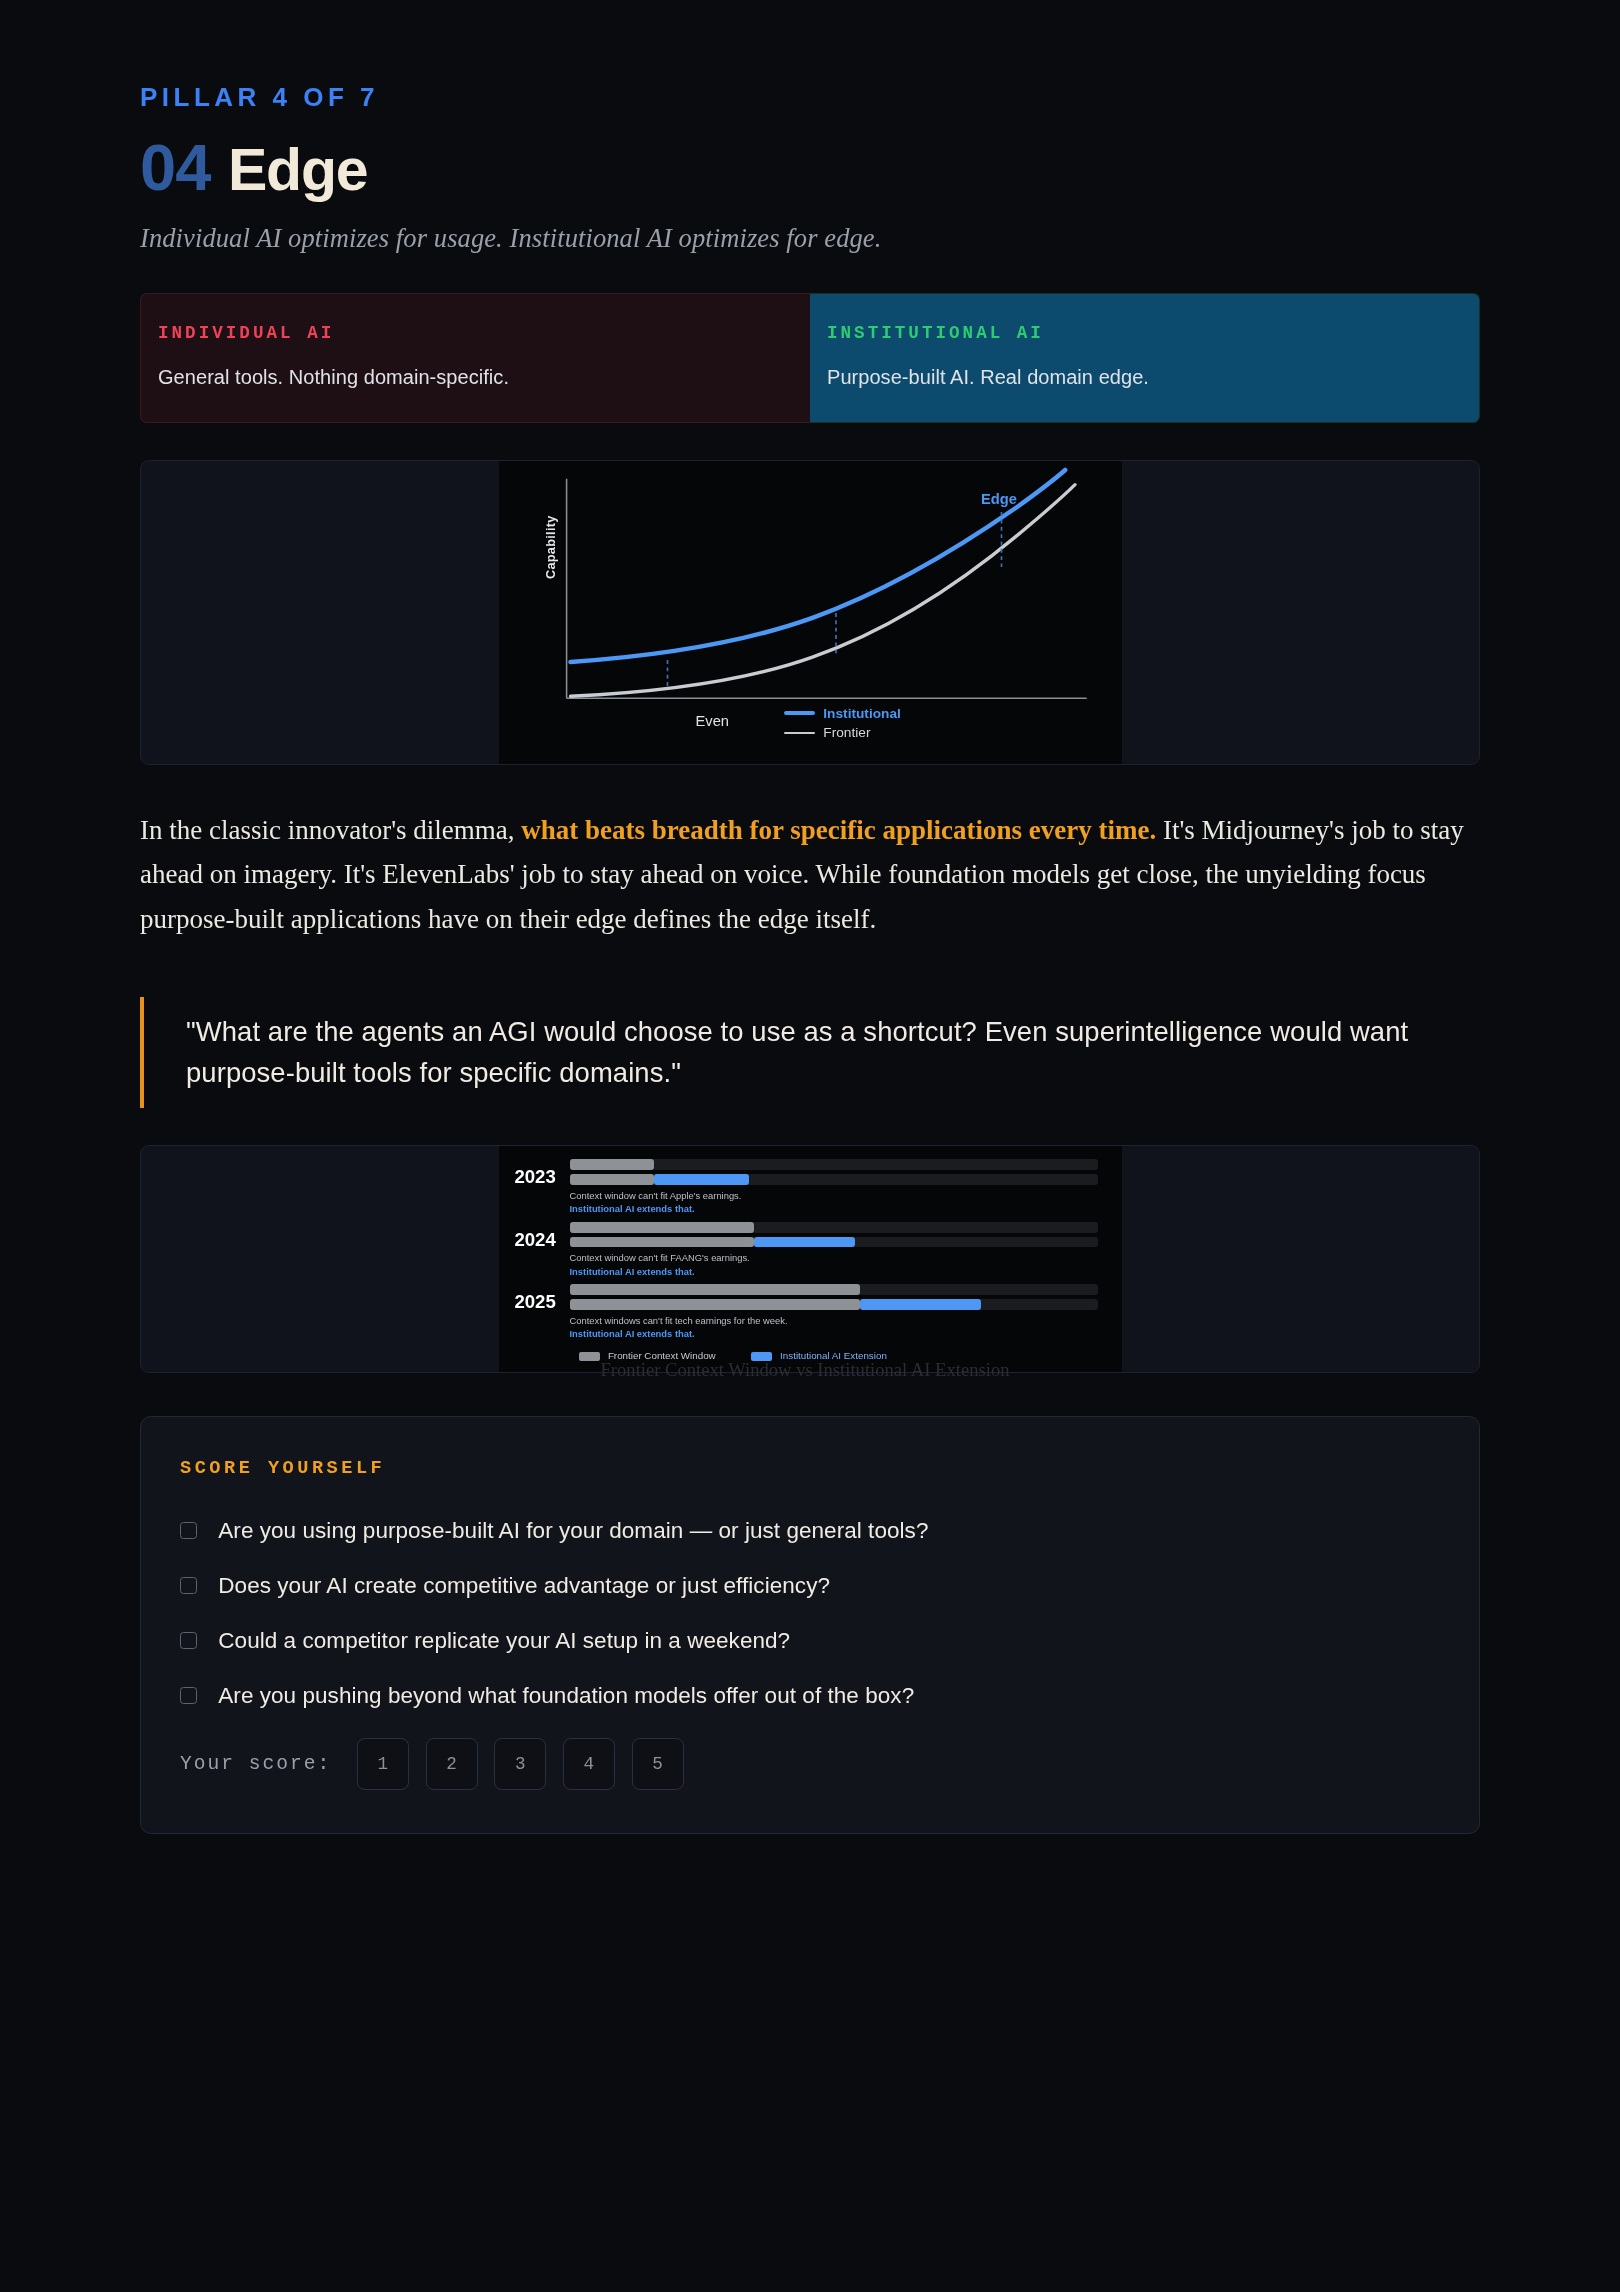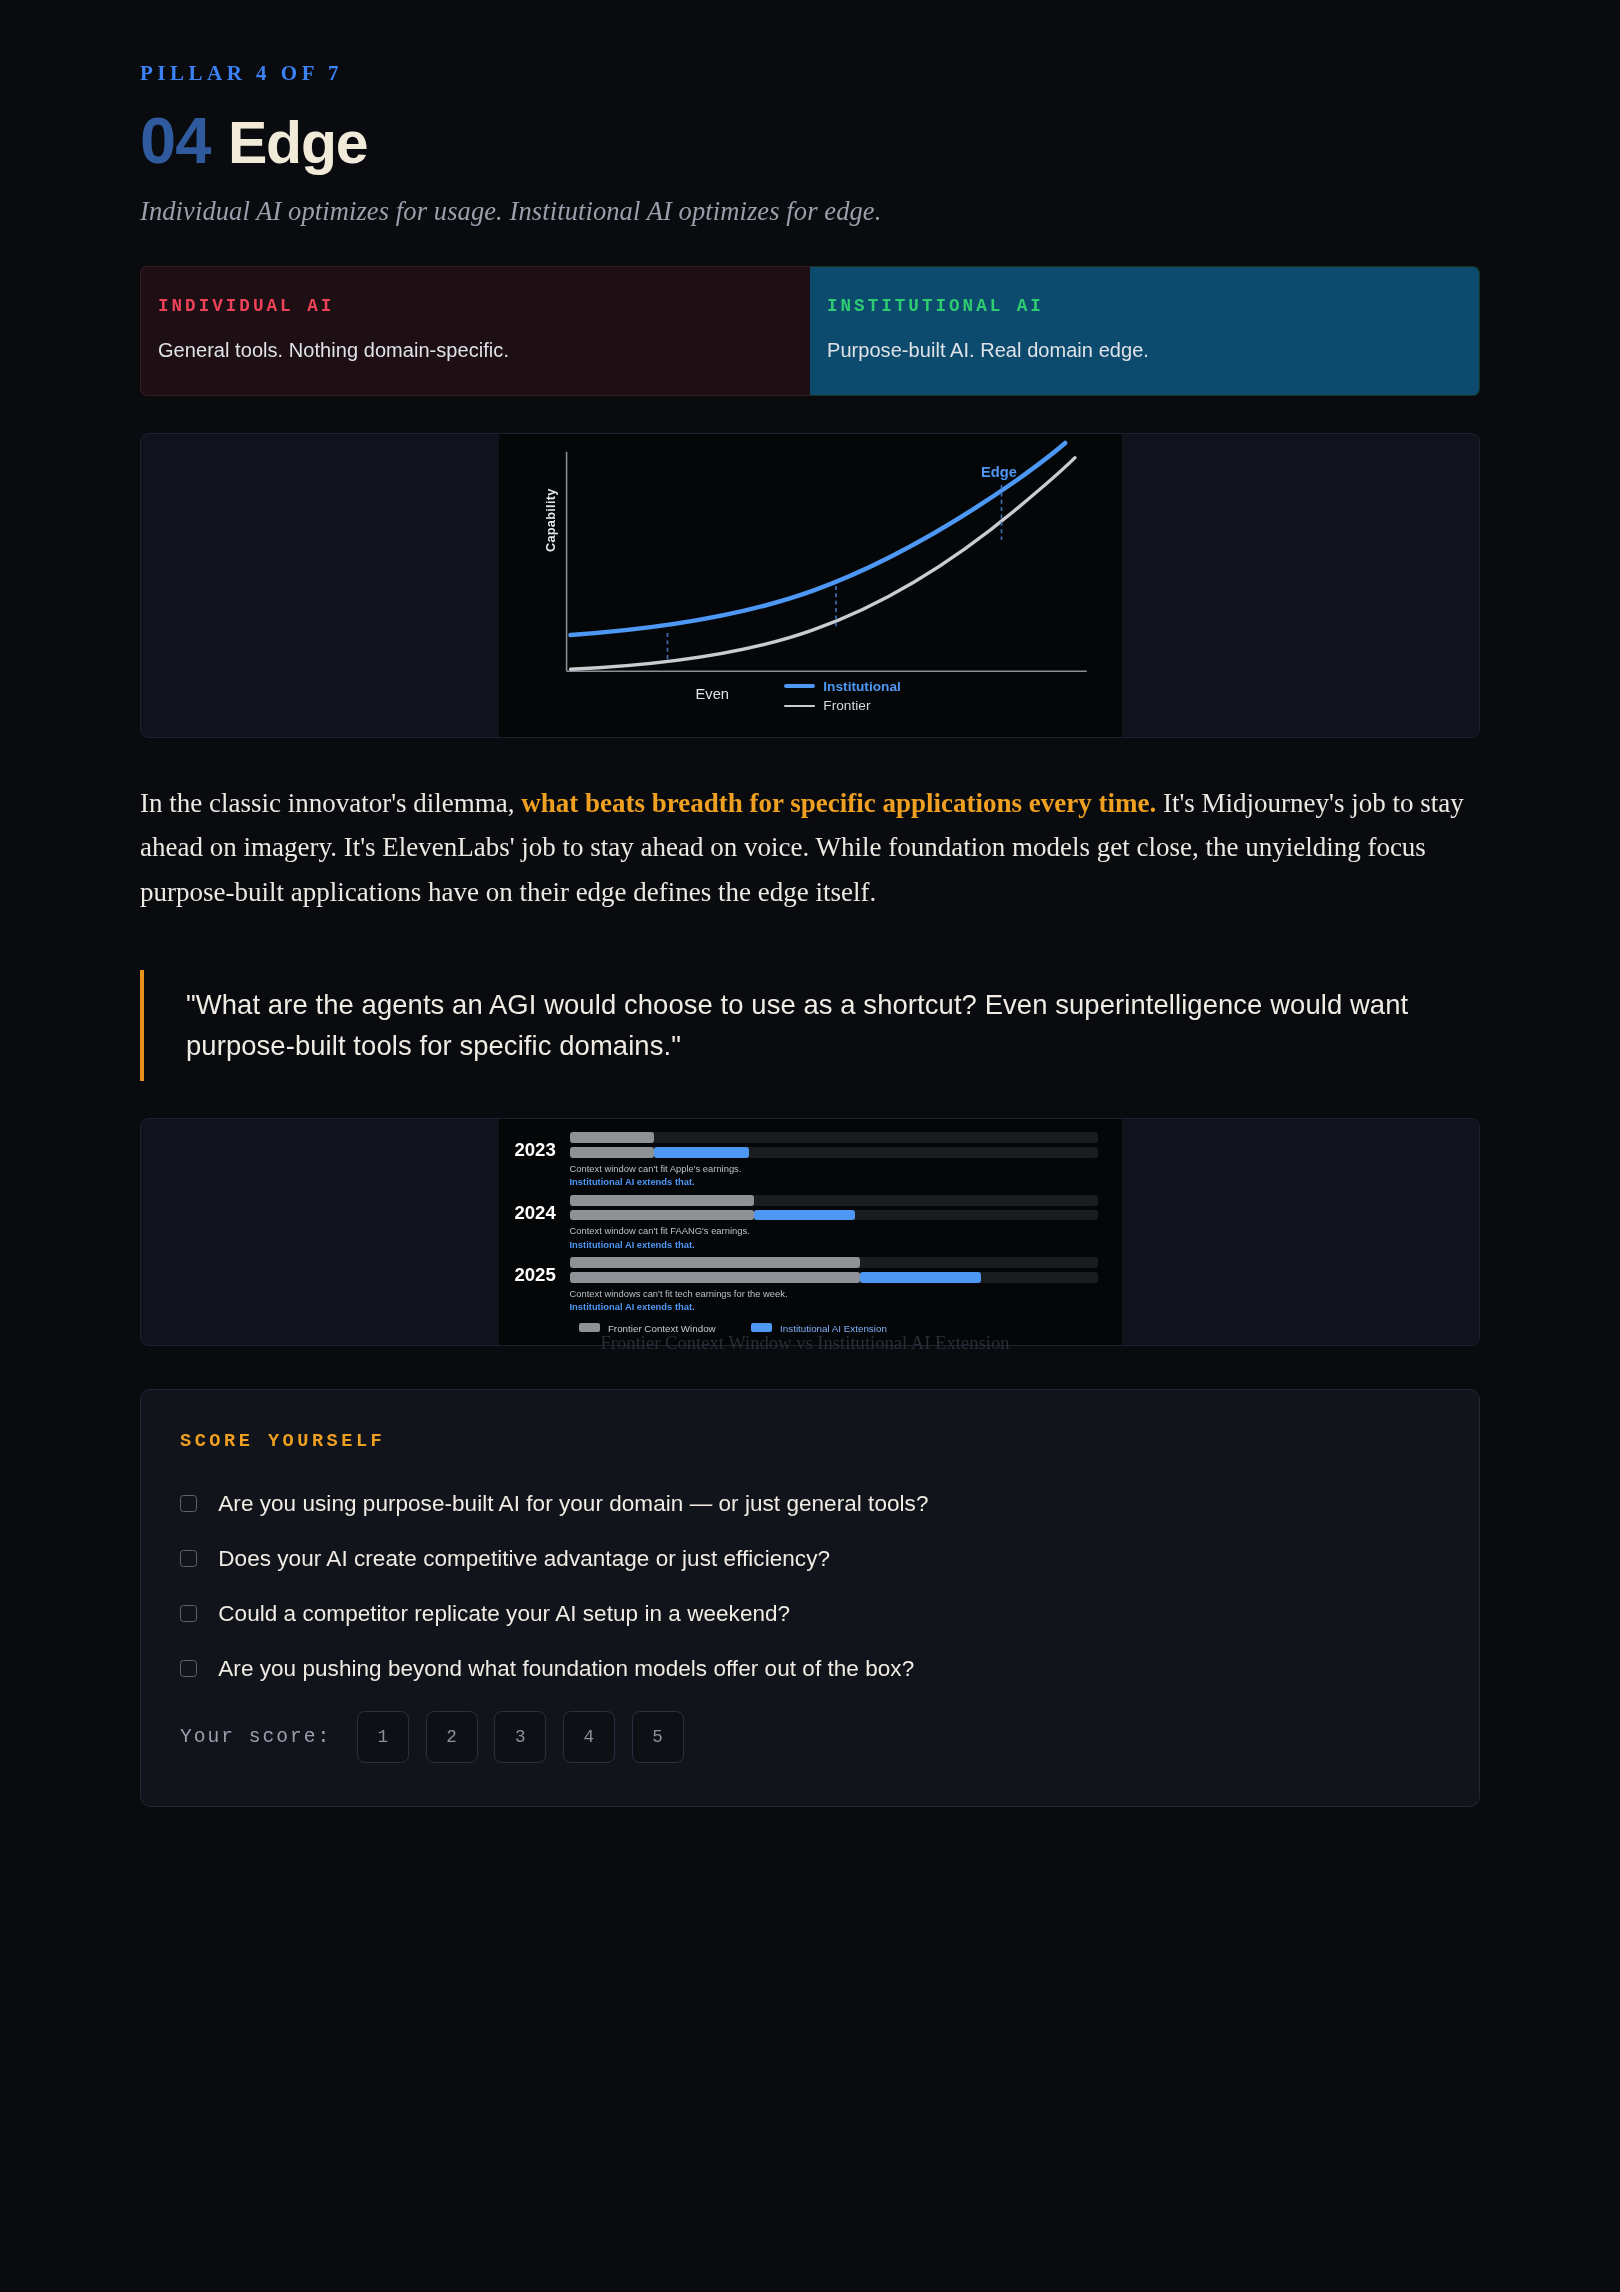--- a/index.html
+++ b/index.html
@@ -6,23 +6,23 @@
   html, body {
     width:1620px; height:2293px;
     background:#0a0b0f;
     font-family:"Liberation Sans", sans-serif;
     -webkit-font-smoothing:antialiased;
   }
   .page { position:relative; width:1620px; height:2293px; padding:0 140px; }
 
   
   .eyebrow {
-    margin-top:61px;
-    font-family:Liberation Serif, serif;
-    font-size:21px; font-weight:700;
+    margin-top:82px;
+    font-family:Liberation Sans, sans-serif;
+    font-size:26px; font-weight:700;
     letter-spacing:4.5px;
     color:#3b82f6;
   }
   .title-row { margin-top:21.6px; display:flex; align-items:baseline; gap:17.6px; }
   .title-num {
     font-size:65px; font-weight:800; color:#2f5b9e;
     letter-spacing:-1px; line-height:1;
   }
   .title-txt {
     font-size:59px; font-weight:800; color:#f2ead8;
@@ -116,21 +116,21 @@
   }
   .seg-blue {
     position:absolute; top:0; height:100%;
     background:#4d97f5; border-radius:2.9px;
   }
   .yr-note { font-size:9.4px; color:#bcc0c6; margin-top:3.9px; line-height:1.45; }
   .yr-note-accent { font-size:9.4px; color:#4d97f5; font-weight:700; line-height:1.45; }
   .bar-legend {
     display:flex; gap:35px; padding-left:80px; margin-top:8.8px;
   }
-  .bl-item { display:flex; align-items:flex-start; gap:7.8px; }
+  .bl-item { display:flex; align-items:flex-end; gap:7.8px; }
   .bl-sw { width:21.6px; height:8.8px; border-radius:2px; }
   .bl-gray .bl-sw { background:#8e9196; }
   .bl-blue .bl-sw { background:#4d97f5; }
   .bl-text { font-size:9.8px; color:#c6cad0; }
   .bl-blue .bl-text { color:#7fb2f7; }
   .panel-b-caption {
     position:absolute; left:0; right:10px; bottom:-7.8px;
     text-align:center; font-family:"Liberation Serif", serif;
     font-size:18.6px; color:#2a2d34; white-space:nowrap;
     overflow:hidden;

